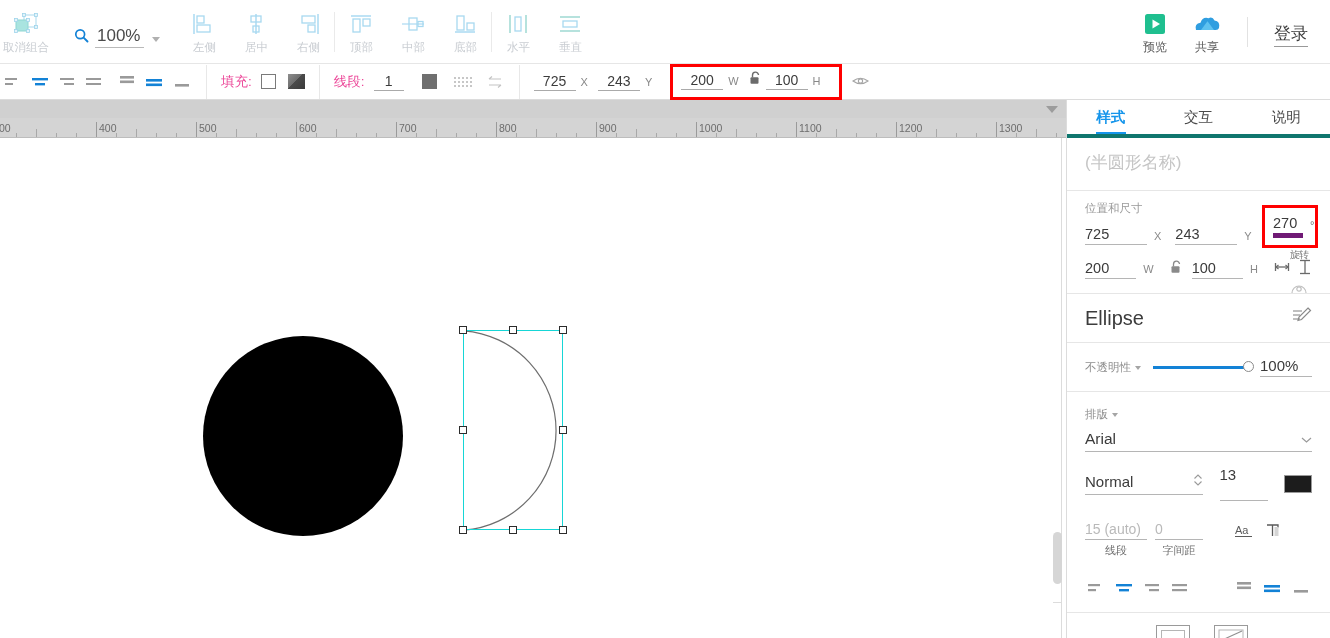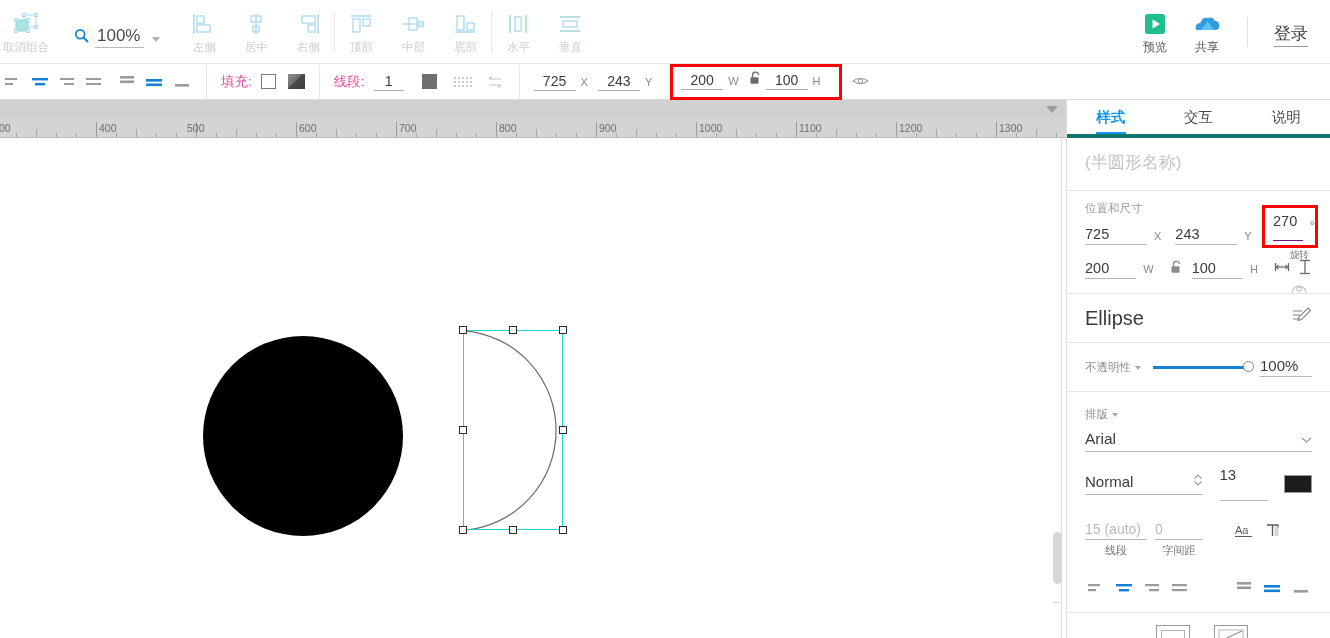--- a/index.html
+++ b/index.html
@@ -152,22 +152,22 @@
     font-size: 14.5px; color: #3b3b3b; border-bottom: 1px solid #b5b5b5;
     width: 62px; padding-bottom: 2px; cursor: text;
   }
   .punit { font-size: 11px; color: #8a8a8a; margin: 0 14px 0 7px; }
   .rot-highlight {
     position: absolute; right: 12px; top: 14px; width: 56px; height: 43px;
     border: 3px solid #ff0000; background: #fff; z-index: 3;
     display: flex; align-items: center; padding-left: 8px;
   }
   .rot-val {
-    font-size: 14.5px; color: #3b3b3b; border-bottom: 1px solid #701a75;
-    width: 30px; padding-bottom: 11px; cursor: text;
+    font-size: 14.5px; color: #3b3b3b; border-bottom: 5px solid #701a75;
+    width: 30px; padding-bottom: 2px; cursor: text;
   }
   .rot-deg { font-size: 11px; color: #6a6a6a; margin-left: 7px; margin-top:-4px; }
   .rot-sublabel {
     position: absolute; right: 22px; top: 57px; font-size: 10px; color: #7a7a7a;
     z-index: 1; letter-spacing: -1px;
   }
   .rot-knob {
     position: absolute; right: 24px; top: 90px; width: 16px; height: 16px; z-index: 1;
   }
   .lock-ic { margin: 0 9px 0 2px; cursor: pointer; }
@@ -481,21 +481,21 @@
         <div class="rtick" style="left: 36px; height: 9px; background: rgb(168, 168, 168);"></div>
         <div class="rtick" style="left: 56px; height: 5px; background: rgb(168, 168, 168);"></div>
         <div class="rtick" style="left: 76px; height: 5px; background: rgb(168, 168, 168);"></div>
         <div class="rtick" style="left: 96px; height: 16px;"></div>
         <div class="rlabel" style="left: 96px;">400</div>
         <div class="rtick" style="left: 116px; height: 5px; background: rgb(168, 168, 168);"></div>
         <div class="rtick" style="left: 136px; height: 9px; background: rgb(168, 168, 168);"></div>
         <div class="rtick" style="left: 156px; height: 5px; background: rgb(168, 168, 168);"></div>
         <div class="rtick" style="left: 176px; height: 5px; background: rgb(168, 168, 168);"></div>
         <div class="rtick" style="left: 196px; height: 16px;"></div>
-        <div class="rlabel" style="left: 184px;">500</div>
+        <div class="rlabel" style="left: 196px;">500</div>
         <div class="rtick" style="left: 216px; height: 5px; background: rgb(168, 168, 168);"></div>
         <div class="rtick" style="left: 236px; height: 9px; background: rgb(168, 168, 168);"></div>
         <div class="rtick" style="left: 256px; height: 5px; background: rgb(168, 168, 168);"></div>
         <div class="rtick" style="left: 276px; height: 5px; background: rgb(168, 168, 168);"></div>
         <div class="rtick" style="left: 296px; height: 16px;"></div>
         <div class="rlabel" style="left: 296px;">600</div>
         <div class="rtick" style="left: 316px; height: 5px; background: rgb(168, 168, 168);"></div>
         <div class="rtick" style="left: 336px; height: 9px; background: rgb(168, 168, 168);"></div>
         <div class="rtick" style="left: 356px; height: 5px; background: rgb(168, 168, 168);"></div>
         <div class="rtick" style="left: 376px; height: 5px; background: rgb(168, 168, 168);"></div>

